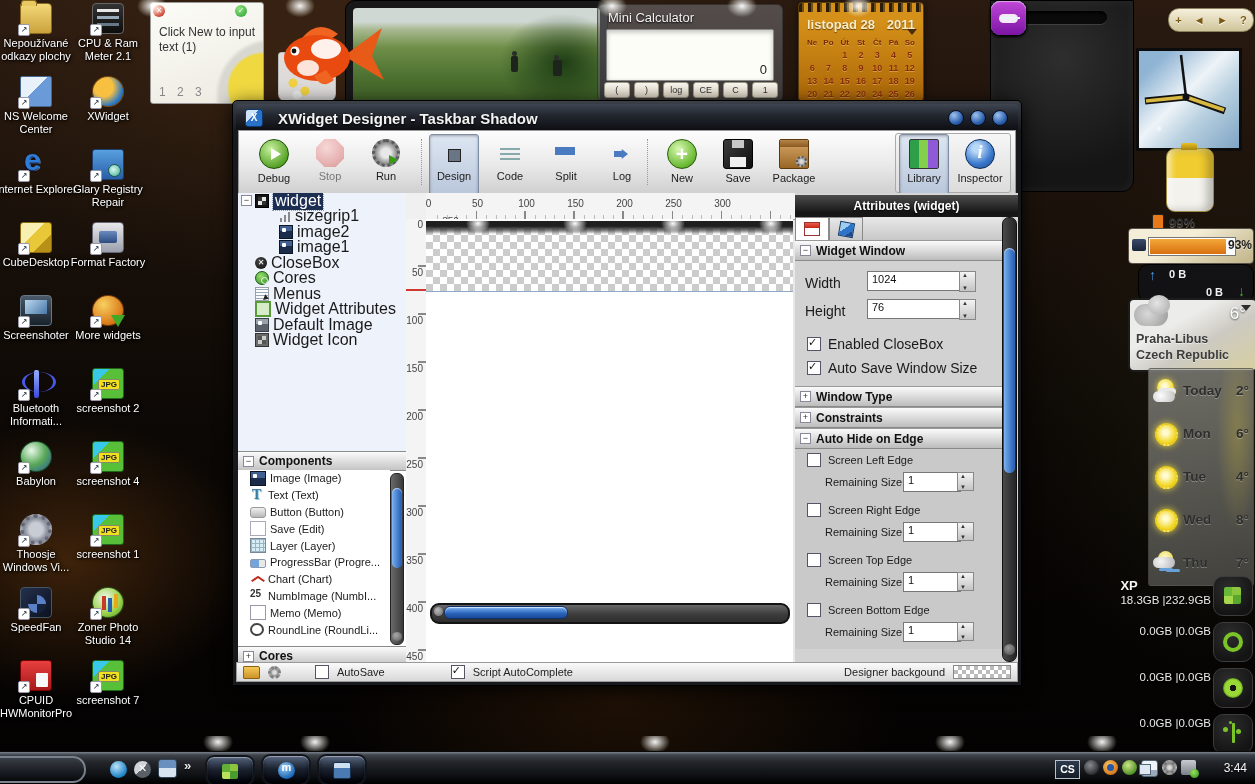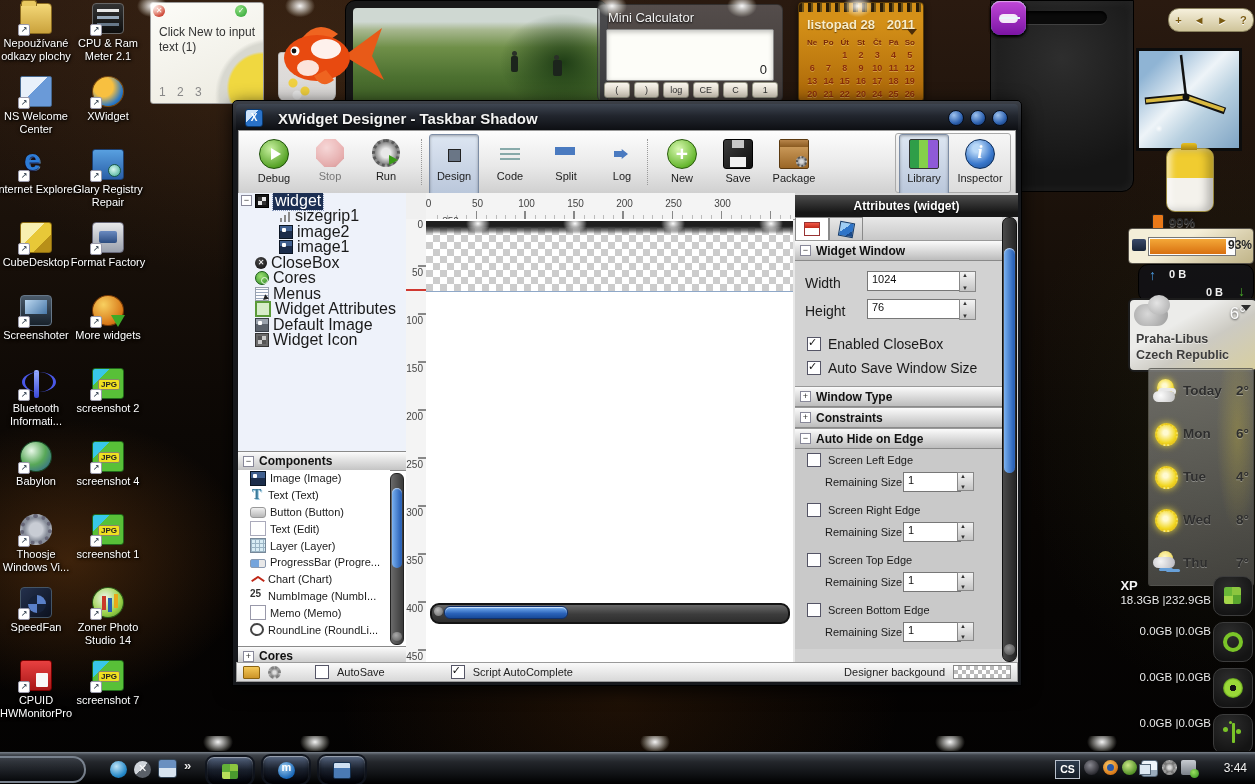--- a/index.html
+++ b/index.html
@@ -901,21 +901,21 @@
             <span class="clabel">Text (Text)</span>
           </div>
 
           <div class="crow">
             <span class="cicon c-button"></span>
             <span class="clabel">Button (Button)</span>
           </div>
 
           <div class="crow">
             <span class="cicon c-edit"></span>
-            <span class="clabel">Text (Edit)</span>
+            <span class="clabel">Save (Edit)</span>
           </div>
 
           <div class="crow">
             <span class="cicon c-layer"></span>
             <span class="clabel">Layer (Layer)</span>
           </div>
 
           <div class="crow">
             <span class="cicon c-progress"></span>
             <span class="clabel">ProgressBar (Progre...</span>

